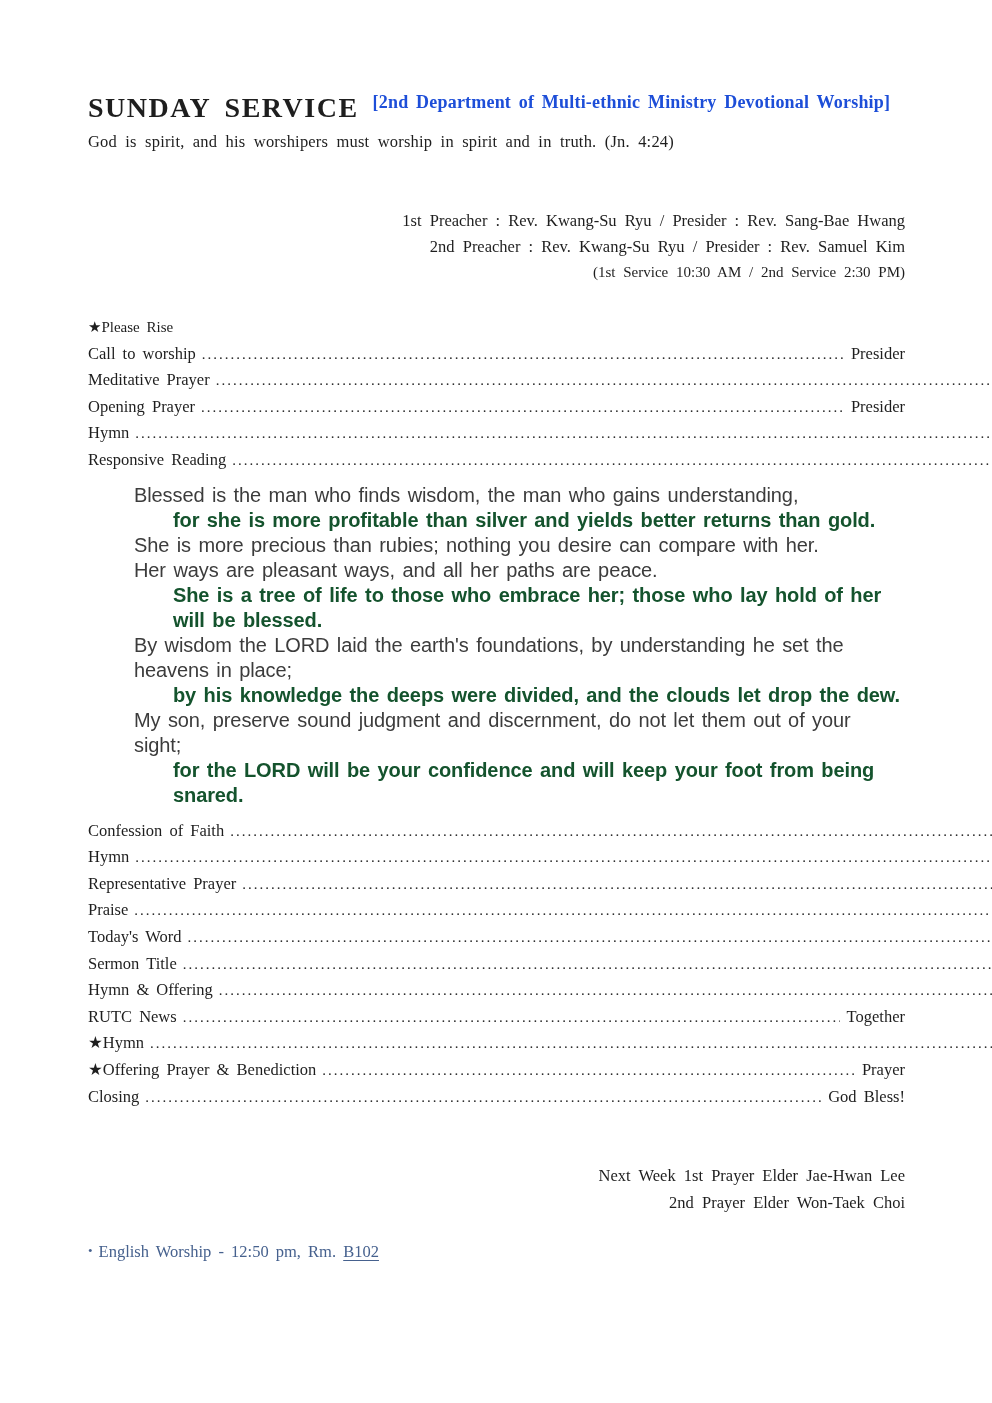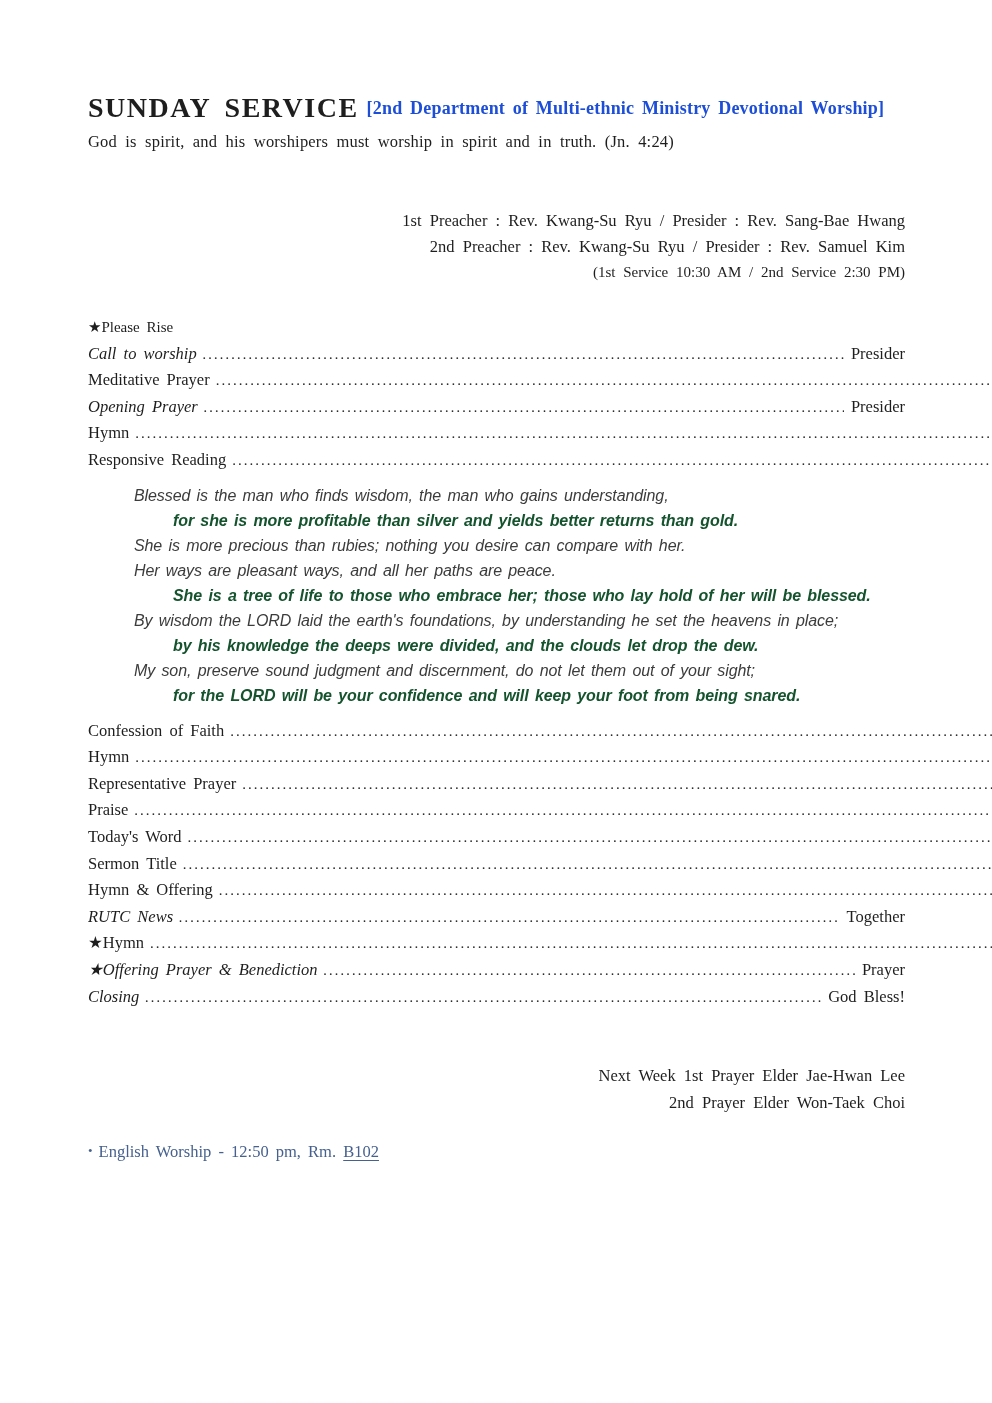--- a/index.html
+++ b/index.html
@@ -5,49 +5,49 @@
   html,body{margin:0;padding:0;background:#ffffff;}
   body{
     width:992px;height:1403px;overflow:hidden;
     font-family:"Liberation Serif","DejaVu Serif",serif;
     color:#1e1e1e;
     -webkit-font-smoothing:antialiased;
   }
   .page{padding:92px 87px 0 88px;}
 
   
-  .title-line{display:flex;align-items:center;gap:8px;white-space:nowrap;}
+  .title-line{display:flex;align-items:flex-start;gap:14px;white-space:nowrap;}
   .doc-title{font-size:28px;font-weight:600;letter-spacing:1.5px;margin:0;word-spacing:6px;}
   .title-tag{font-size:18px;font-weight:600;letter-spacing:.2px;word-spacing:3px;}
   .verse{margin-top:8px;font-size:16.5px;word-spacing:4px;letter-spacing:.2px;font-family:Liberation Serif, serif;}
 
   
   .service-info{margin-top:56px;text-align:right;font-size:16.5px;line-height:26px;word-spacing:4px;}
   .service-info .small{font-size:15px;line-height:25px;}
 
   
   .please-rise{margin-top:29px;font-size:15px;line-height:26.6px;word-spacing:3px;}
 
   
   .program{width:100%;}
   .prog-row{display:flex;align-items:baseline;line-height:26.6px;font-size:16.5px;word-spacing:3px;white-space:nowrap;}
   .cell{display:flex;align-items:baseline;overflow:hidden;}
   .cw2{flex:0 0 auto;min-width:200px;}
   .cw1{flex:0 0 auto;min-width:340px;}
-  .grow{flex:1 1 0;min-width:24px;font-style:italic;}
+  .grow{flex:1 1 0;min-width:24px;}
   .lbl,.mid{flex:0 0 auto;}
   .fill{flex:1 1 10px;min-width:10px;overflow:hidden;white-space:nowrap;margin:0 5px 0 6px;color:#2b2b2b;}
   .fill::after{
     content:"..........................................................................................................................................................................................";
     letter-spacing:2px;font-size:15px;
   }
   .role{flex:0 0 auto;margin-left:2px;}
 
   
-  .reading{margin:9px 0 10px;font-family:"Liberation Sans","DejaVu Sans",sans-serif;font-size:16px;line-height:25px;letter-spacing:-0.1px;word-spacing:2px;font-style:italic;}
+  .reading{margin:9px 0 10px;font-family:"Liberation Sans","DejaVu Sans",sans-serif;font-size:20px;line-height:25px;letter-spacing:-0.1px;word-spacing:2px;}
   .rline{padding-left:46px;color:#3c3c3c;}
   .rline.bold{padding-left:85px;font-weight:700;color:#14532d;}
 
   
   .next-week{margin-top:52px;text-align:right;font-size:16.5px;line-height:27px;word-spacing:4px;}
   .footer-note{margin-top:26px;font-size:16.5px;word-spacing:3px;}
   .footer-note .bullet{font-size:13px;vertical-align:2px;margin-right:6px;}
   .room-link{text-decoration:underline;text-underline-offset:3px;}
 </style>
 </head>

